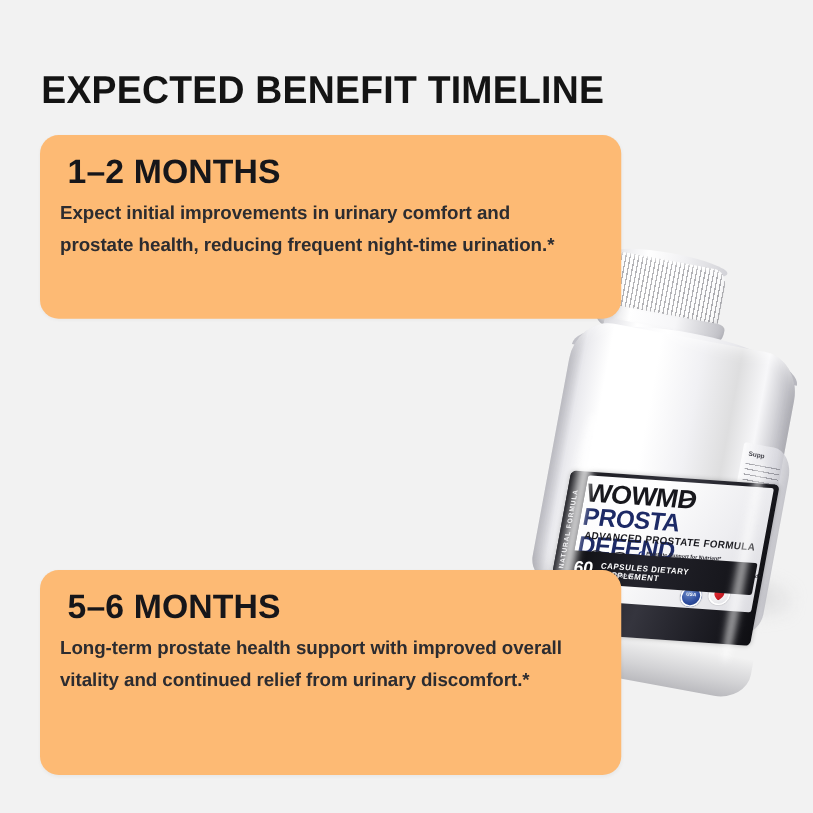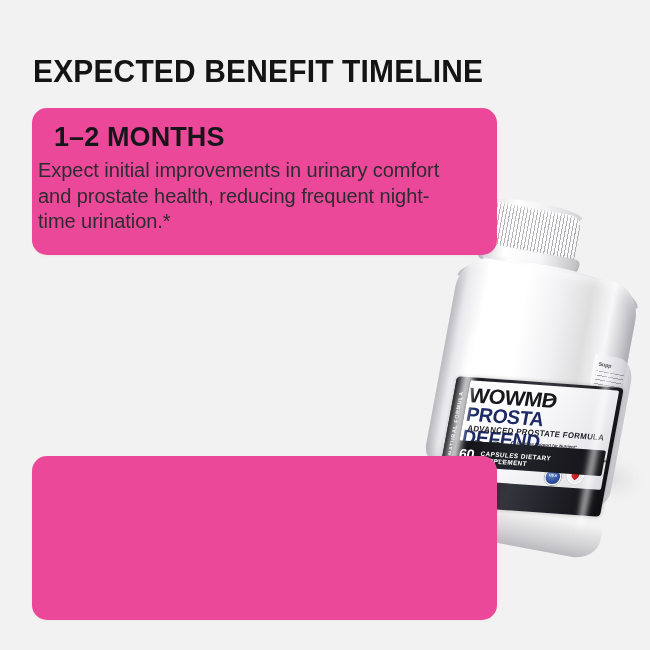--- a/index.html
+++ b/index.html
@@ -428,47 +428,47 @@
     top: 244px;
     width: 179px;
     height: 34px;
     border-radius: 0 0 26px 26px / 0 0 22px 22px;
     background: linear-gradient(180deg, rgba(150,150,158,0) 0%, rgba(138,138,146,0.30) 60%, rgba(118,118,127,0.45) 100%);
   }
 
   
   .card {
     position: absolute;
-    background: #ec4899;
+    background: #fdba74;
     border-radius: 15px;
     box-shadow: 0 1px 3px rgba(0,0,0,0.045);
     z-index: 5;
   }
   #card-1 { left: 32px; top: 93px;  width: 465px; height: 147px; }
   #card-2 { left: 32px; top: 262px; width: 465px; height: 157px; }
   #card-3 { left: 32px; top: 441px; width: 465px; height: 164px; }
 
   .card-heading {
     position: absolute;
     left: 22px;
     top: 14px;
     font-size: 27px;
     line-height: 30px;
     font-weight: 700;
     letter-spacing: 0.1px;
     color: #16161a;
   }
   .card-body {
     position: absolute;
-    left: 6px;
+    left: 16px;
     top: 50px;
     width: 420px;
-    font-size: 20px;
+    font-size: 15px;
     line-height: 25.5px;
-    font-weight: 400;
+    font-weight: 700;
     color: #2c2c30;
     letter-spacing: -0.05px;
   }
   #card-1 .card-body { width: 412px; }
   #card-2 .card-body { width: 384px; }
   #card-3 .card-body { width: 414px; }
 </style>
 </head>
 <body>
 
@@ -537,15 +537,17 @@
     </div>
   </div>
 
   <div class="card" id="card-1">
     <div class="card-heading">1–2 MONTHS</div>
     <div class="card-body">Expect initial improvements in urinary comfort and prostate health, reducing frequent night-time urination.*</div>
   </div>
 
 
   <div class="card" id="card-3">
+    <div class="card-heading">5–6 MONTHS</div>
+    <div class="card-body">Long-term prostate health support with improved overall vitality and continued relief from urinary discomfort.*</div>
   </div>
 
 </div>
 
 </body></html>

